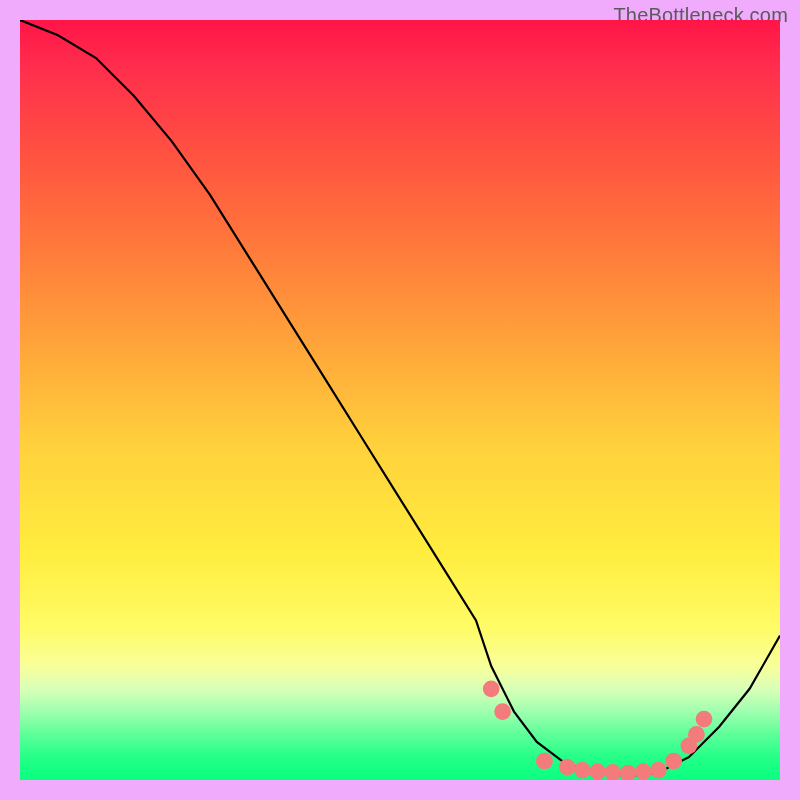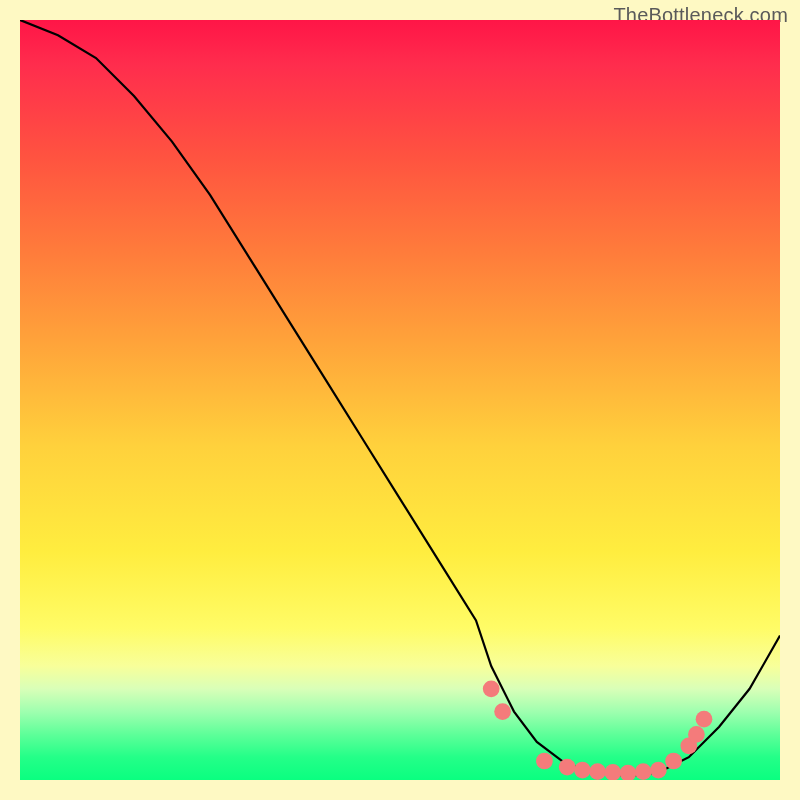--- a/index.html
+++ b/index.html
@@ -1,21 +1,21 @@
 <!DOCTYPE html>
 <html><head>
 <meta charset="utf-8">
 <style>
   * { margin: 0; padding: 0; box-sizing: border-box; }
   html, body { width: 800px; height: 800px; overflow: hidden; background: #000; }
   .chart-container {
     position: relative;
     width: 800px;
     height: 800px;
-    background: #fef9c3;
+    background: #f0abfc;
   }
   .plot-area {
     position: absolute;
     left: 20px;
     top: 20px;
     width: 760px;
     height: 760px;
   }
   .gradient-bg {
     position: absolute;

